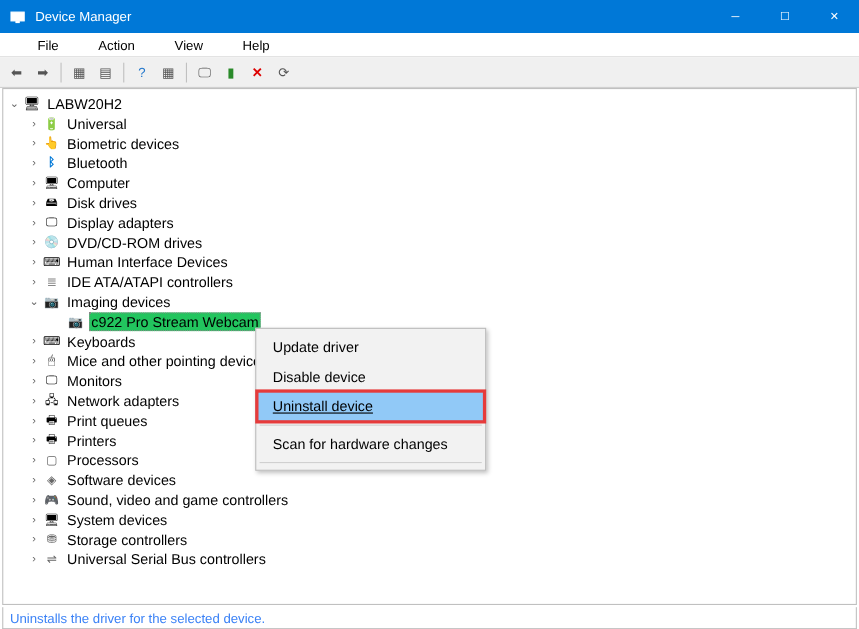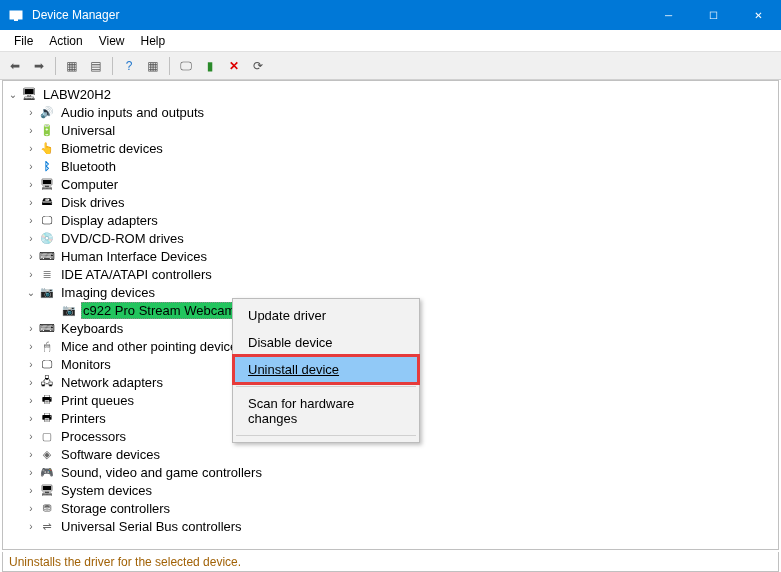--- a/index.html
+++ b/index.html
@@ -5,21 +5,21 @@
 * { margin: 0; padding: 0; box-sizing: border-box; font-family: "Segoe UI", Tahoma, sans-serif; }
 body { width: 781px; height: 572px; background: #fff; overflow: hidden; position: relative; }
 
 .titlebar { height: 30px; background: #0078d7; color: #fff; display: flex; align-items: center; padding-left: 8px; font-size: 12px; }
 .titlebar .app-icon { width: 16px; height: 16px; margin-right: 8px; display: inline-flex; align-items: center; justify-content: center; }
 .titlebar .title { flex: 1; }
 .titlebar .win-controls { display: flex; }
 .titlebar .win-btn { width: 45px; height: 30px; display: flex; align-items: center; justify-content: center; color: #fff; font-size: 10px; }
 
 .menubar { height: 22px; background: #fff; display: flex; align-items: center; padding-left: 6px; font-size: 12px; border-bottom: 1px solid #e0e0e0; }
-.menubar .menu-item { padding: 2px 8px; }
+.menubar .menu-item { padding: 2px 8px; margin-left: 20px; }
 
 .toolbar { height: 28px; background: #f0f0f0; border-bottom: 1px solid #d0d0d0; display: flex; align-items: center; padding-left: 4px; gap: 2px; }
 .toolbar .tb-btn { width: 22px; height: 22px; display: flex; align-items: center; justify-content: center; font-size: 12px; color: #555; border: 1px solid transparent; }
 .toolbar .tb-sep { width: 1px; height: 18px; background: #c0c0c0; margin: 0 3px; }
 .toolbar .red { color: #d00; font-weight: bold; }
 
 .content { position: absolute; top: 80px; left: 2px; right: 2px; bottom: 22px; border: 1px solid #c0c0c0; overflow: auto; background: #fff; }
 
 .tree { font-size: 13px; padding: 4px 0; }
 .node { display: flex; align-items: center; height: 18px; white-space: nowrap; }
@@ -27,28 +27,28 @@
 .node .arrow.open::before { content: "⌄"; }
 .node .arrow.closed::before { content: "›"; }
 .node .arrow.none::before { content: ""; }
 .node .icon { width: 16px; height: 16px; margin: 0 4px 0 2px; display: inline-flex; align-items: center; justify-content: center; font-size: 11px; }
 .node .label { padding: 0 2px; }
 .node.depth0 { padding-left: 4px; }
 .node.depth1 { padding-left: 22px; }
 .node.depth2 { padding-left: 44px; }
 .node.selected .label { background: #22c55e; border: 1px dotted #888; padding: 0 1px; }
 
-.context-menu { position: absolute; left: 232px; top: 298px; width: 188px; background: #f2f2f2; border: 1px solid #bcbcbc; box-shadow: 2px 2px 4px rgba(0,0,0,0.25); font-size: 13px; padding: 3px 1px; z-index: 10; }
+.context-menu { position: absolute; left: 232px; top: 298px; width: 210px; background: #f2f2f2; border: 1px solid #bcbcbc; box-shadow: 2px 2px 4px rgba(0,0,0,0.25); font-size: 13px; padding: 3px 1px; z-index: 10; }
 .context-menu .cm-item { padding: 6px 14px; }
 .context-menu .cm-item.hover { background: #91c9f7; }
 .context-menu .cm-item.highlight-ring { outline: 3px solid #e63b3b; outline-offset: -1px; text-decoration: underline; }
 .context-menu .cm-sep { height: 1px; background: #d0d0d0; margin: 3px 2px; }
 .context-menu .cm-item.bold { font-weight: bold; }
 
-.statusbar { position: absolute; left: 2px; right: 2px; bottom: 0; height: 20px; border: 1px solid #c0c0c0; border-top: none; background: #fff; font-size: 12px; display: flex; align-items: center; padding-left: 6px; color: #a16207; }
+.statusbar { position: absolute; left: 2px; right: 2px; bottom: 0; height: 20px; border: 1px solid #c0c0c0; border-top: none; background: #fff; font-size: 12px; display: flex; align-items: center; padding-left: 6px; color: #3b82f6; }
 
 
 .ic-pc::before { content: "🖥"; font-size: 12px; }
 .ic-audio::before { content: "🔊"; font-size: 11px; }
 .ic-batt::before { content: "🔋"; font-size: 11px; }
 .ic-bio::before { content: "👆"; font-size: 11px; }
 .ic-bt::before { content: "ᛒ"; color:#0078d7; font-weight:bold; }
 .ic-comp::before { content: "🖥"; font-size: 11px; }
 .ic-disk::before { content: "🖴"; font-size: 11px; }
 .ic-disp::before { content: "🖵"; font-size: 11px; }
@@ -113,25 +113,20 @@
 
 <div class="content">
   <div class="tree" id="tree">
       <div class="node depth0">
         <span class="arrow open"></span>
         <span class="icon ic-pc"></span>
         <span class="label">LABW20H2</span>
       </div>
       <div class="node depth1">
         <span class="arrow closed"></span>
-        <span class="icon ic-audio"></span>
-        <span class="label">Audio inputs and outputs</span>
-      </div>
-      <div class="node depth1">
-        <span class="arrow closed"></span>
         <span class="icon ic-batt"></span>
         <span class="label">Universal</span>
       </div>
       <div class="node depth1">
         <span class="arrow closed"></span>
         <span class="icon ic-bio"></span>
         <span class="label">Biometric devices</span>
       </div>
       <div class="node depth1">
         <span class="arrow closed"></span>

